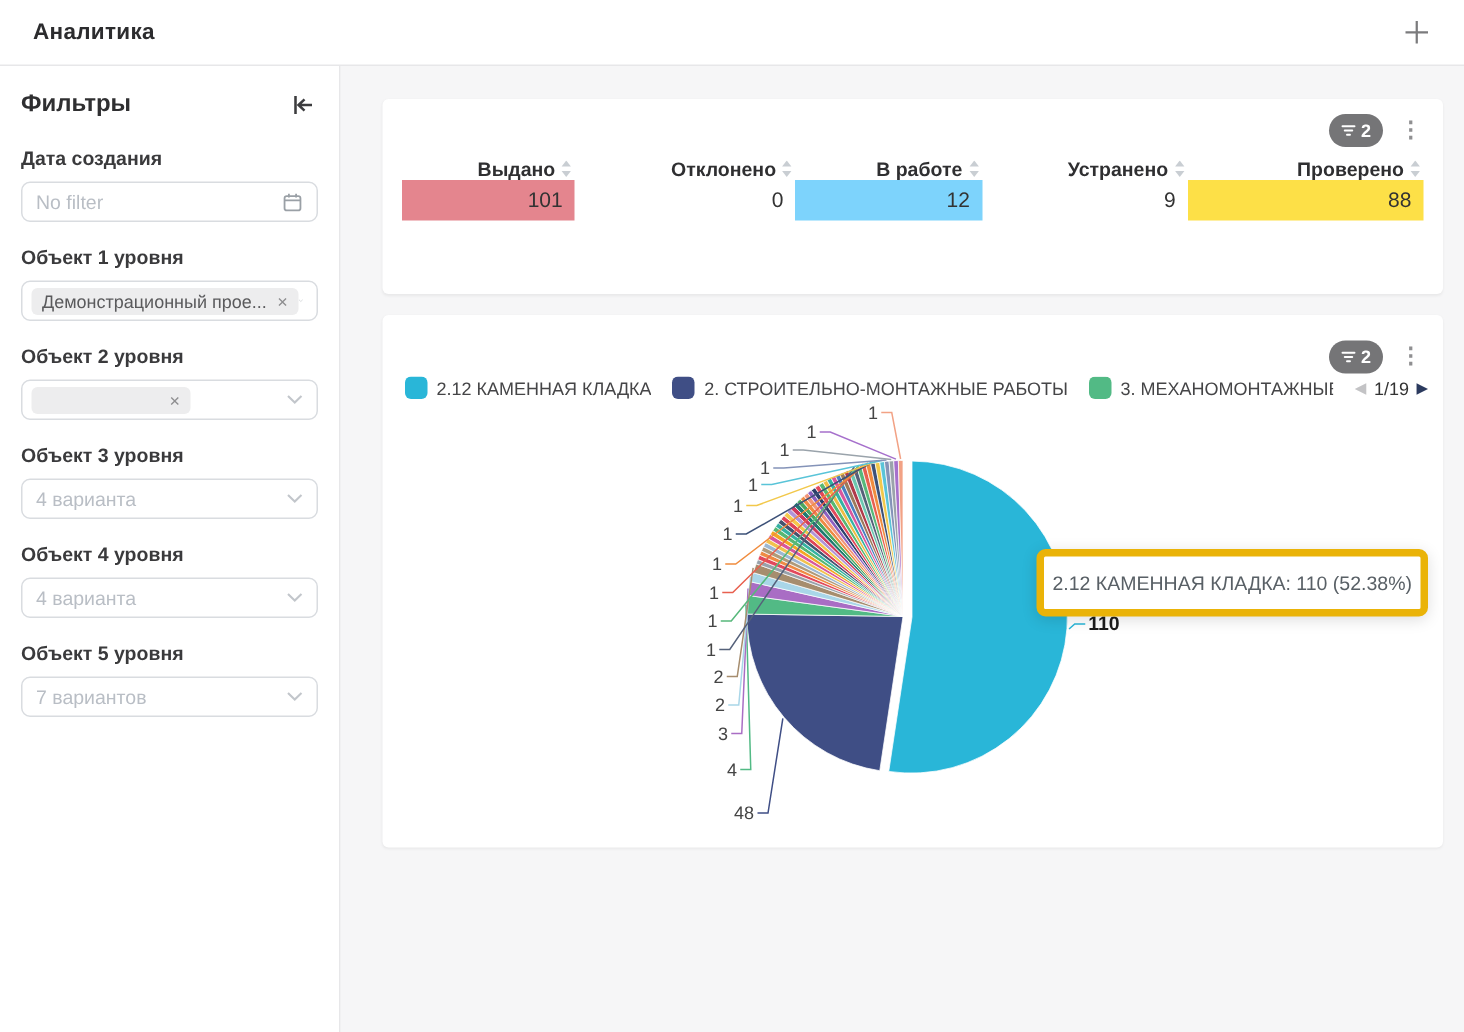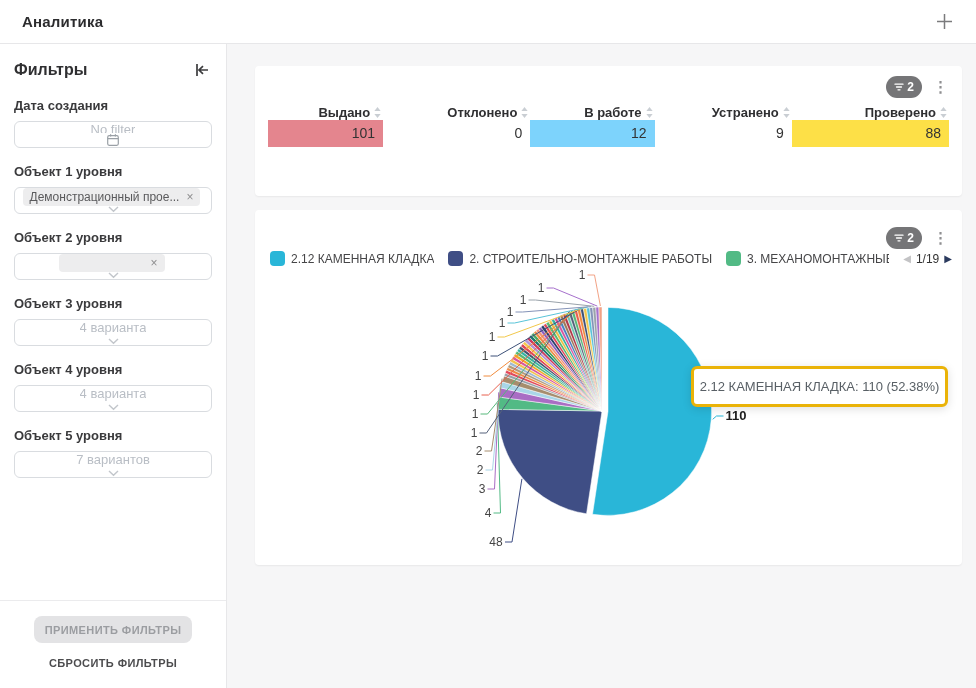--- a/index.html
+++ b/index.html
@@ -9,21 +9,21 @@
   .topbar h1{font-size:15px;margin:0;color:#2c2c2e;letter-spacing:.2px;}
   .plus{cursor:pointer;display:flex;}
   
   .layout{display:flex;height:644px;}
   aside{width:227px;background:#fff;border-right:1px solid #e7e7e9;position:relative;box-sizing:border-box;flex:none;}
   .side-head{display:flex;align-items:center;justify-content:space-between;padding:16px 14px 0;}
   .side-head h2{font-size:16px;margin:0;color:#2f2f31;}
   .filters{padding:18px 14px 0;}
   .fblock{margin-bottom:16px;}
   .flabel{font-size:13px;font-weight:bold;color:#3a3a3c;margin-bottom:8px;}
-  .fctrl{height:27px;border:1px solid #d9dce0;border-radius:6px;display:flex;align-items:center;padding:0 9px;box-sizing:border-box;background:#fff;flex-direction:column;}
+  .fctrl{height:27px;border:1px solid #d9dce0;border-radius:6px;display:flex;align-items:center;padding:0 9px;box-sizing:border-box;background:#fff;}
   .ph{font-size:13px;color:#b9bec5;flex:1;white-space:nowrap;overflow:hidden;}
   .chip{background:#ededee;border-radius:4px;font-size:12px;color:#5a5a5c;display:flex;align-items:center;padding:2px 7px;margin-left:-3px;white-space:nowrap;}
   .chip .x{color:#8e8e90;margin-left:7px;font-size:12px;cursor:pointer;}
   .chip.empty{min-width:92px;justify-content:flex-end;}
   .side-foot{position:absolute;left:0;right:0;bottom:0;height:88px;border-top:1px solid #ebebed;text-align:center;box-sizing:border-box;padding-top:15px;}
   .apply-btn{display:block;margin:0 auto;width:158px;height:27px;background:#e3e3e5;border:none;border-radius:8px;font-family:inherit;font-size:11px;font-weight:bold;letter-spacing:.4px;color:#9b9da1;cursor:default;}
   .reset-btn{display:block;margin:13px auto 0;background:none;border:none;font-family:inherit;font-size:11px;font-weight:bold;letter-spacing:.4px;color:#4c4c4e;cursor:pointer;}
   
   main{flex:1;padding:22px 14px 0 28px;box-sizing:border-box;background:#f6f6f7;}
   .card{background:#fff;border-radius:4px;box-shadow:0 1px 2px rgba(0,0,0,.06);position:relative;}
@@ -42,21 +42,21 @@
   .pie-card{height:355px;}
   .pie-card .tools{top:17px;}
   .legend{position:absolute;top:41px;left:15px;right:10px;display:flex;gap:14px;overflow:hidden;}
   .li{display:flex;align-items:center;gap:6px;font-size:12px;color:#454547;white-space:nowrap;cursor:pointer;}
   .li i{width:15px;height:15px;border-radius:4px;flex:none;}
   .li.clip{flex:1;min-width:0;overflow:hidden;}
   .pager{margin-left:auto;display:flex;align-items:center;gap:5px;font-size:12px;color:#333;flex:none;}
   .pager .prev{color:#c3c3c5;font-size:10px;cursor:pointer;}
   .pager .next{color:#2b3a5e;font-size:10px;cursor:pointer;}
   #pie{position:absolute;left:0;top:0;}
-  .tooltip{position:absolute;left:436px;top:156px;width:251px;height:35px;background:#fff;border:3px solid #eab308;border-radius:6px;box-shadow:0 2px 10px rgba(0,0,0,.13);display:flex;align-items:center;justify-content:center;font-size:13px;color:#596066;z-index:5;white-space:nowrap;}
+  .tooltip{position:absolute;left:436px;top:156px;width:251px;height:35px;background:#fff;border:5px solid #eab308;border-radius:6px;box-shadow:0 2px 10px rgba(0,0,0,.13);display:flex;align-items:center;justify-content:center;font-size:13px;color:#596066;z-index:5;white-space:nowrap;}
 </style>
 </head>
 <body>
 
 <header class="topbar">
   <h1>Аналитика</h1>
   <span class="plus">
     <svg width="19" height="19" viewBox="0 0 19 19">
         <path d="M9.5 2v15M2 9.5h15" stroke="#7b7b7d" stroke-width="1.5" fill="none"></path>
       </svg>
@@ -132,24 +132,20 @@
         <div class="fblock">
           <div class="flabel">Объект 5 уровня</div>
           <div class="fctrl">
             <span class="ph">7 вариантов</span>
             <svg width="11" height="7" viewBox="0 0 11 7">
               <polyline points="1,1 5.5,5.3 10,1" fill="none" stroke="#c2c6cb" stroke-width="1.4"></polyline>
             </svg>
           </div>
         </div>
       </div>
-    <div class="side-foot">
-      <button class="apply-btn">ПРИМЕНИТЬ ФИЛЬТРЫ</button>
-      <button class="reset-btn">СБРОСИТЬ ФИЛЬТРЫ</button>
-    </div>
   </aside>
 
   <main>
     <section class="card table-card">
       <div class="tools">
         <div class="badge">
           <svg width="10" height="10" viewBox="0 0 10 10">
               <path d="M1 2.2h8M2.5 5h5M4 7.8h2" stroke="#fff" stroke-width="1.3" stroke-linecap="round"></path>
             </svg>
           <span>2</span>

